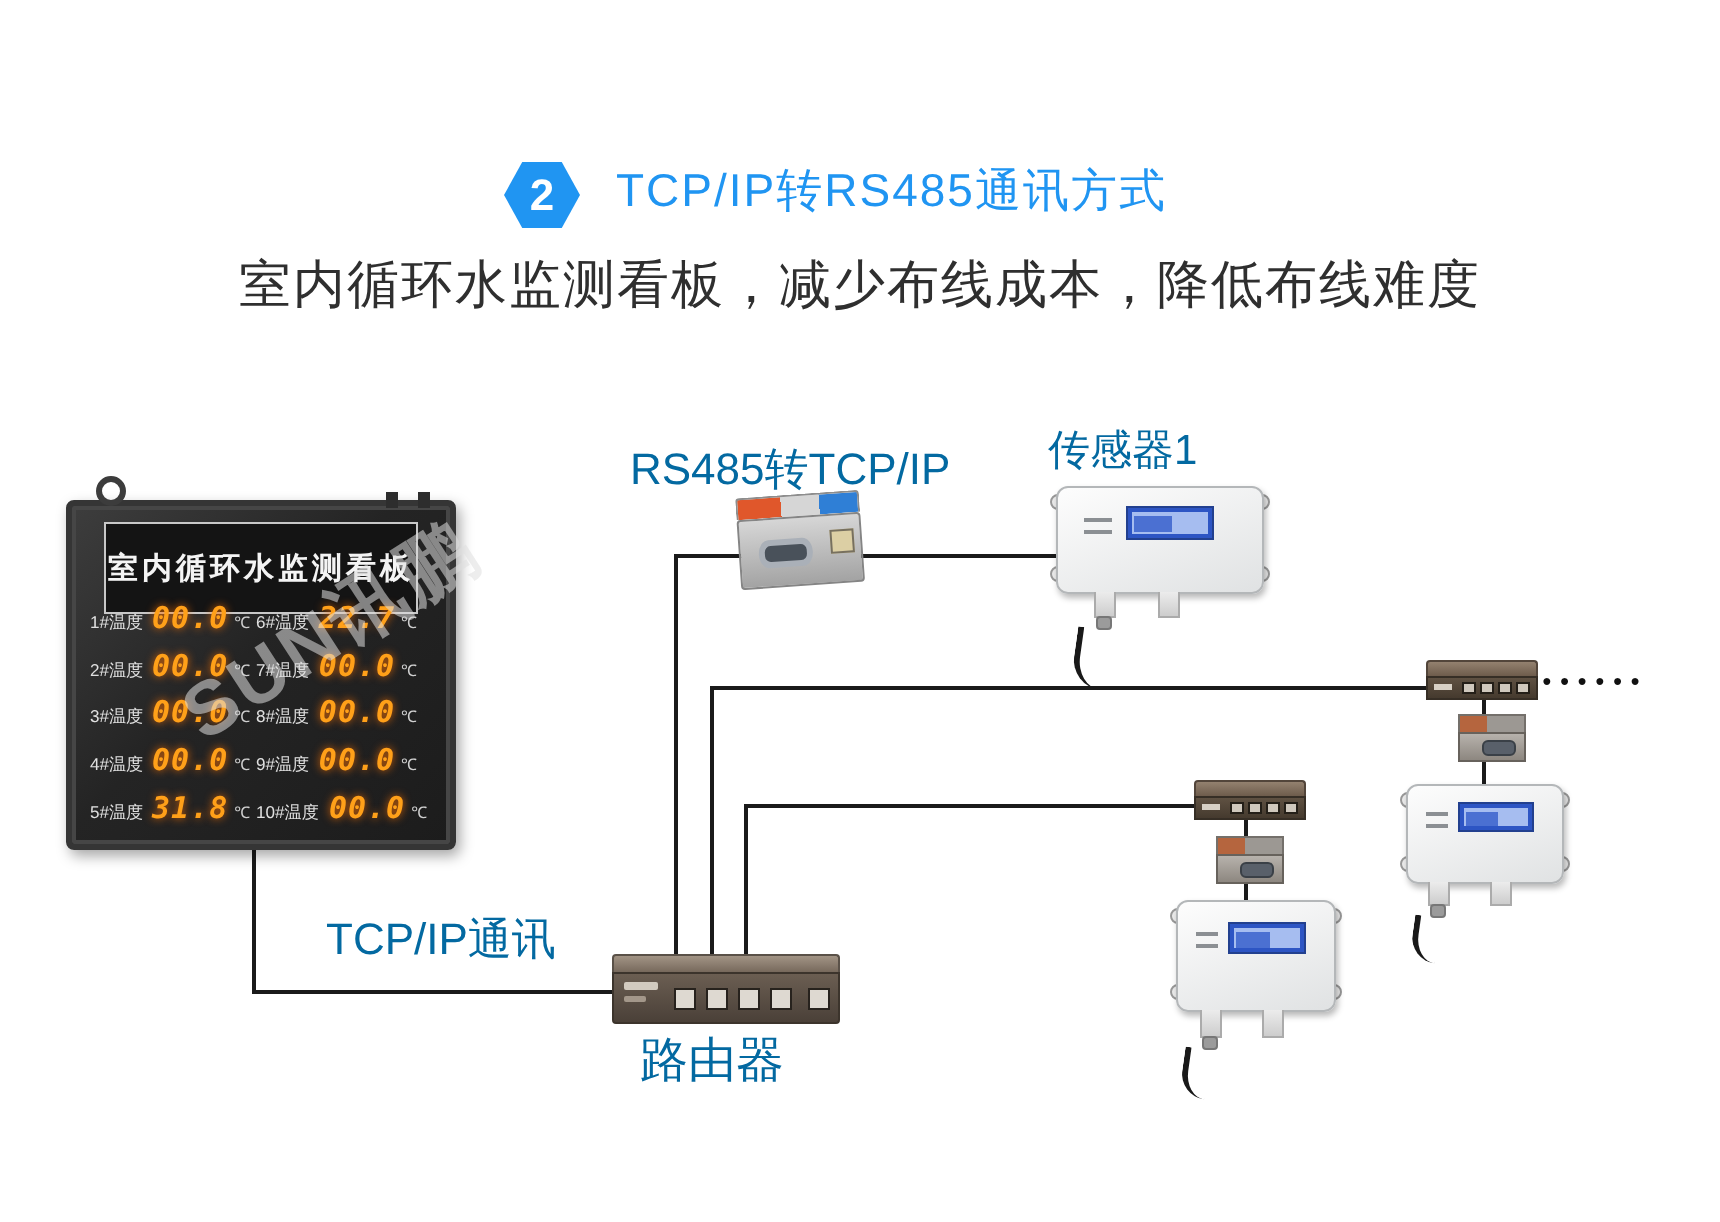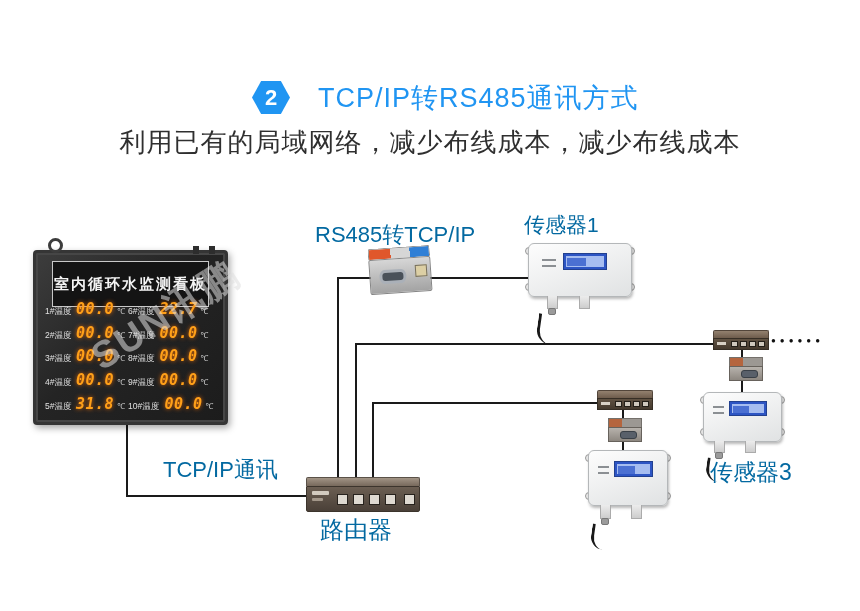--- a/index.html
+++ b/index.html
@@ -3,21 +3,21 @@
 <meta charset="utf-8">
 <style>
   * { margin:0; padding:0; box-sizing:border-box; }
   body { background:#fff; font-family:"Liberation Sans", sans-serif; }
   .stage { position:relative; width:860px; height:611px; background:#ffffff; overflow:hidden; }
 
   
   .badge { position:absolute; left:252px; top:81px; width:38px; height:33px;
     background:#2095f2; clip-path:polygon(24% 0,76% 0,100% 50%,76% 100%,24% 100%,0 50%);
     color:#fff; font-size:22px; font-weight:bold; display:flex; align-items:center; justify-content:center; }
-  .title { position:absolute; left:318px; top:80px; font-size:27px; font-weight:500;
+  .title { position:absolute; left:308px; top:80px; font-size:23px; font-weight:500;
     color:#2095f2; letter-spacing:1px; white-space:nowrap; }
   .subtitle { position:absolute; left:0; top:125px; width:860px; text-align:center;
     font-size:26px; color:#2f2f2f; font-weight:400; letter-spacing:1px; }
 
   
   .ln { position:absolute; background:#1a1a1a; z-index:1; }
 
   
   .board { position:absolute; left:33px; top:250px; width:195px; height:175px; z-index:2;
     background:linear-gradient(135deg,#3d3d3d,#242424 45%,#1c1c1c);
@@ -105,21 +105,21 @@
 </style>
 </head>
 <body>
 
 <div class="stage">
 
   <div class="badge">
     <span>2</span>
   </div>
   <div class="title">TCP/IP转RS485通讯方式</div>
-  <div class="subtitle">利用已有的局域网络，减少布线成本，减少布线成本</div>
+  <div class="subtitle">室内循环水监测看板，减少布线成本，降低布线难度</div>
 
   <div class="ln" style="left:126px;top:420px;width:2px;height:77px;"></div>
   <div class="ln" style="left:126px;top:495px;width:182px;height:2px;"></div>
   <div class="ln" style="left:337px;top:277px;width:2px;height:203px;"></div>
   <div class="ln" style="left:337px;top:277px;width:208px;height:2px;"></div>
   <div class="ln" style="left:355px;top:343px;width:2px;height:137px;"></div>
   <div class="ln" style="left:355px;top:343px;width:360px;height:2px;"></div>
   <div class="ln" style="left:372px;top:402px;width:2px;height:78px;"></div>
   <div class="ln" style="left:372px;top:402px;width:226px;height:2px;"></div>
   <div class="ln" style="left:741px;top:349px;width:2px;height:48px;"></div>
@@ -297,16 +297,15 @@
       <div class="stab" style="left:41px;bottom:-12px;height:12px;"></div>
       <div class="gland" style="left:11px;bottom:-18px;"></div>
       <div class="cable" style="left:2px;bottom:-40px;width:13px;height:23px;transform:rotate(8deg);"></div>
     </div>
   </div>
 
   <div class="lab" style="left:315px;top:220px;font-size:22px;">RS485转TCP/IP</div>
   <div class="lab" style="left:524px;top:211px;font-size:21px;">传感器1</div>
   <div class="lab" style="left:163px;top:455px;font-size:22px;">TCP/IP通讯</div>
   <div class="lab" style="left:320px;top:514px;font-size:24px;font-family:Liberation Serif, serif;">路由器</div>
-  <div class="lab" style="left:710px;top:457px;font-size:23px;">传感器3</div>
   <div class="dots" style="left:771px;top:336px;">●●●●●●</div>
 
 </div>
 
 </body></html>

